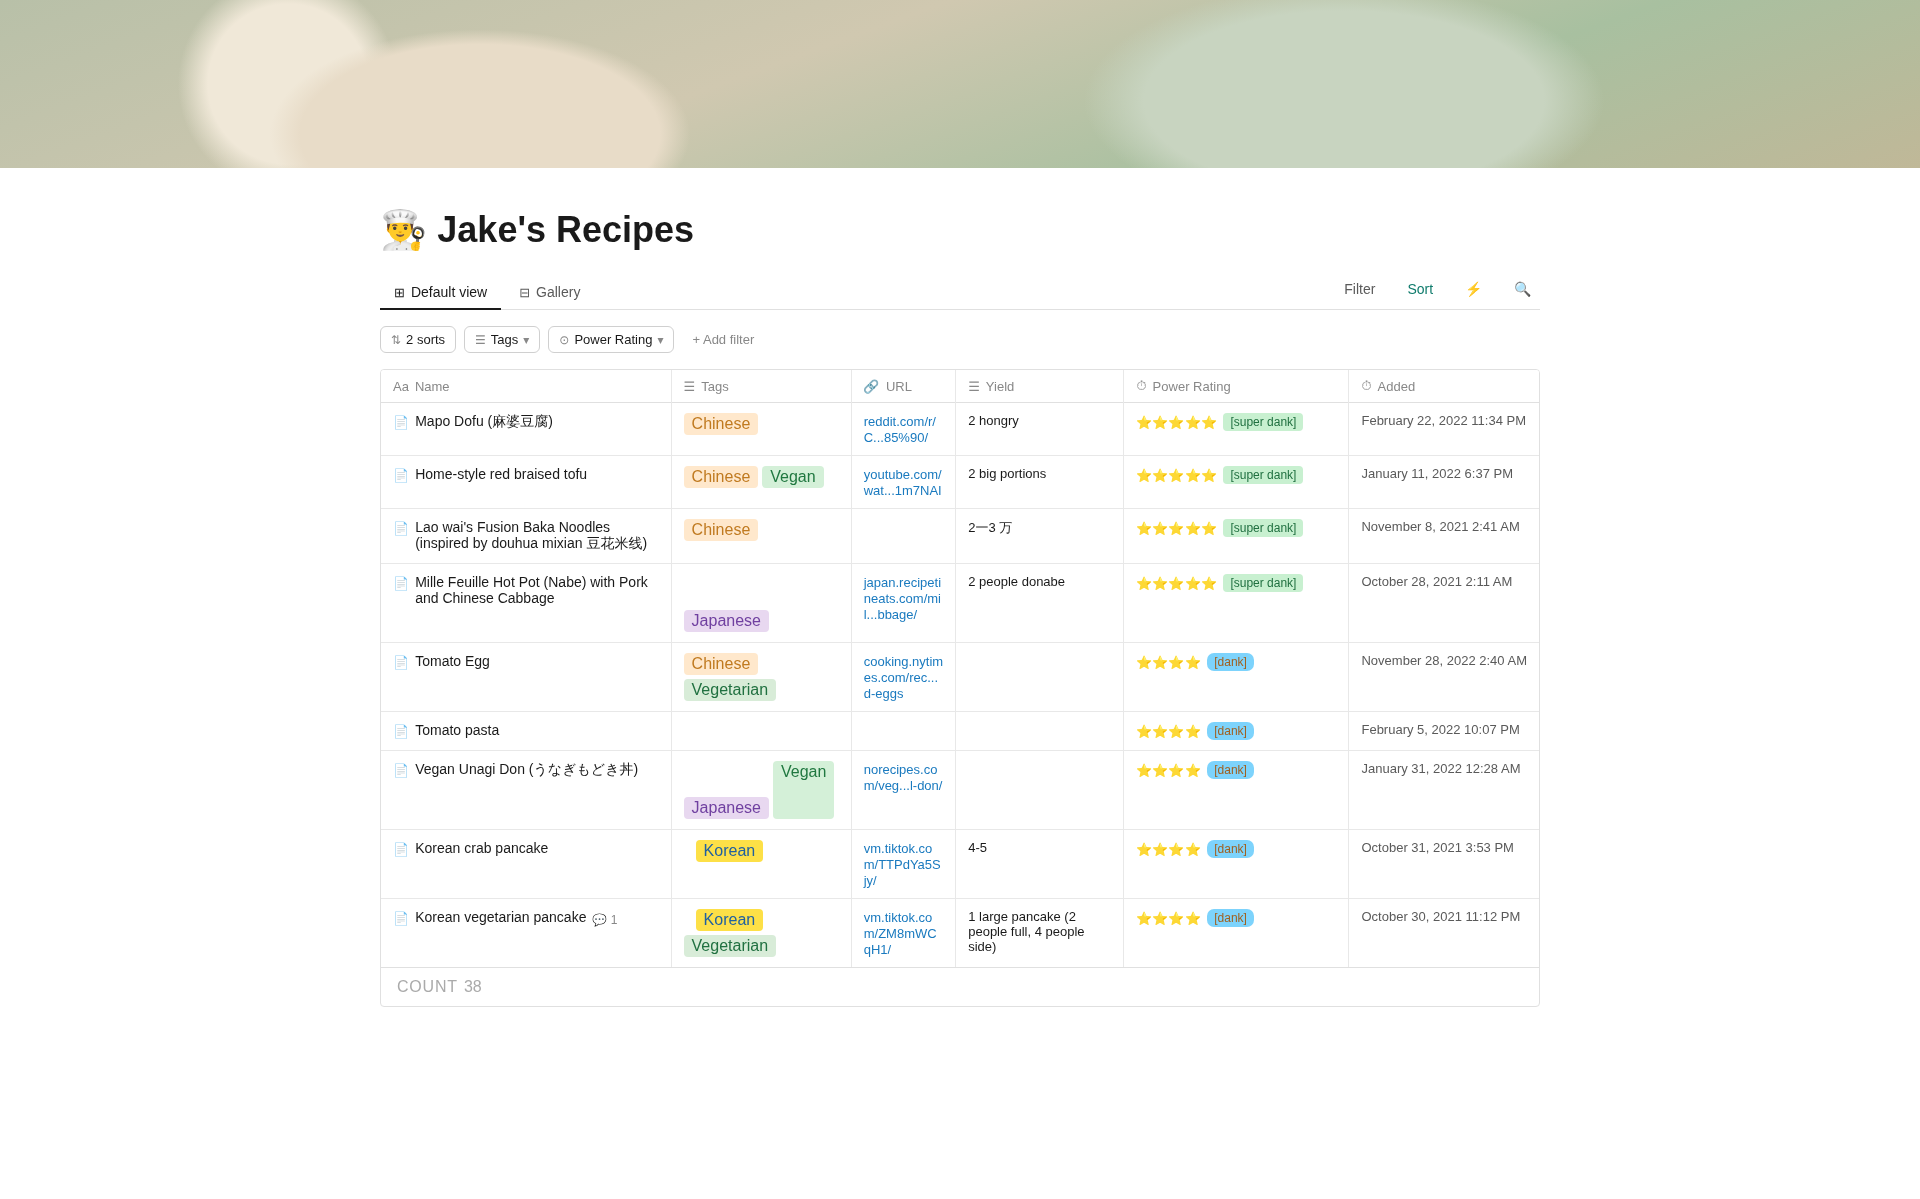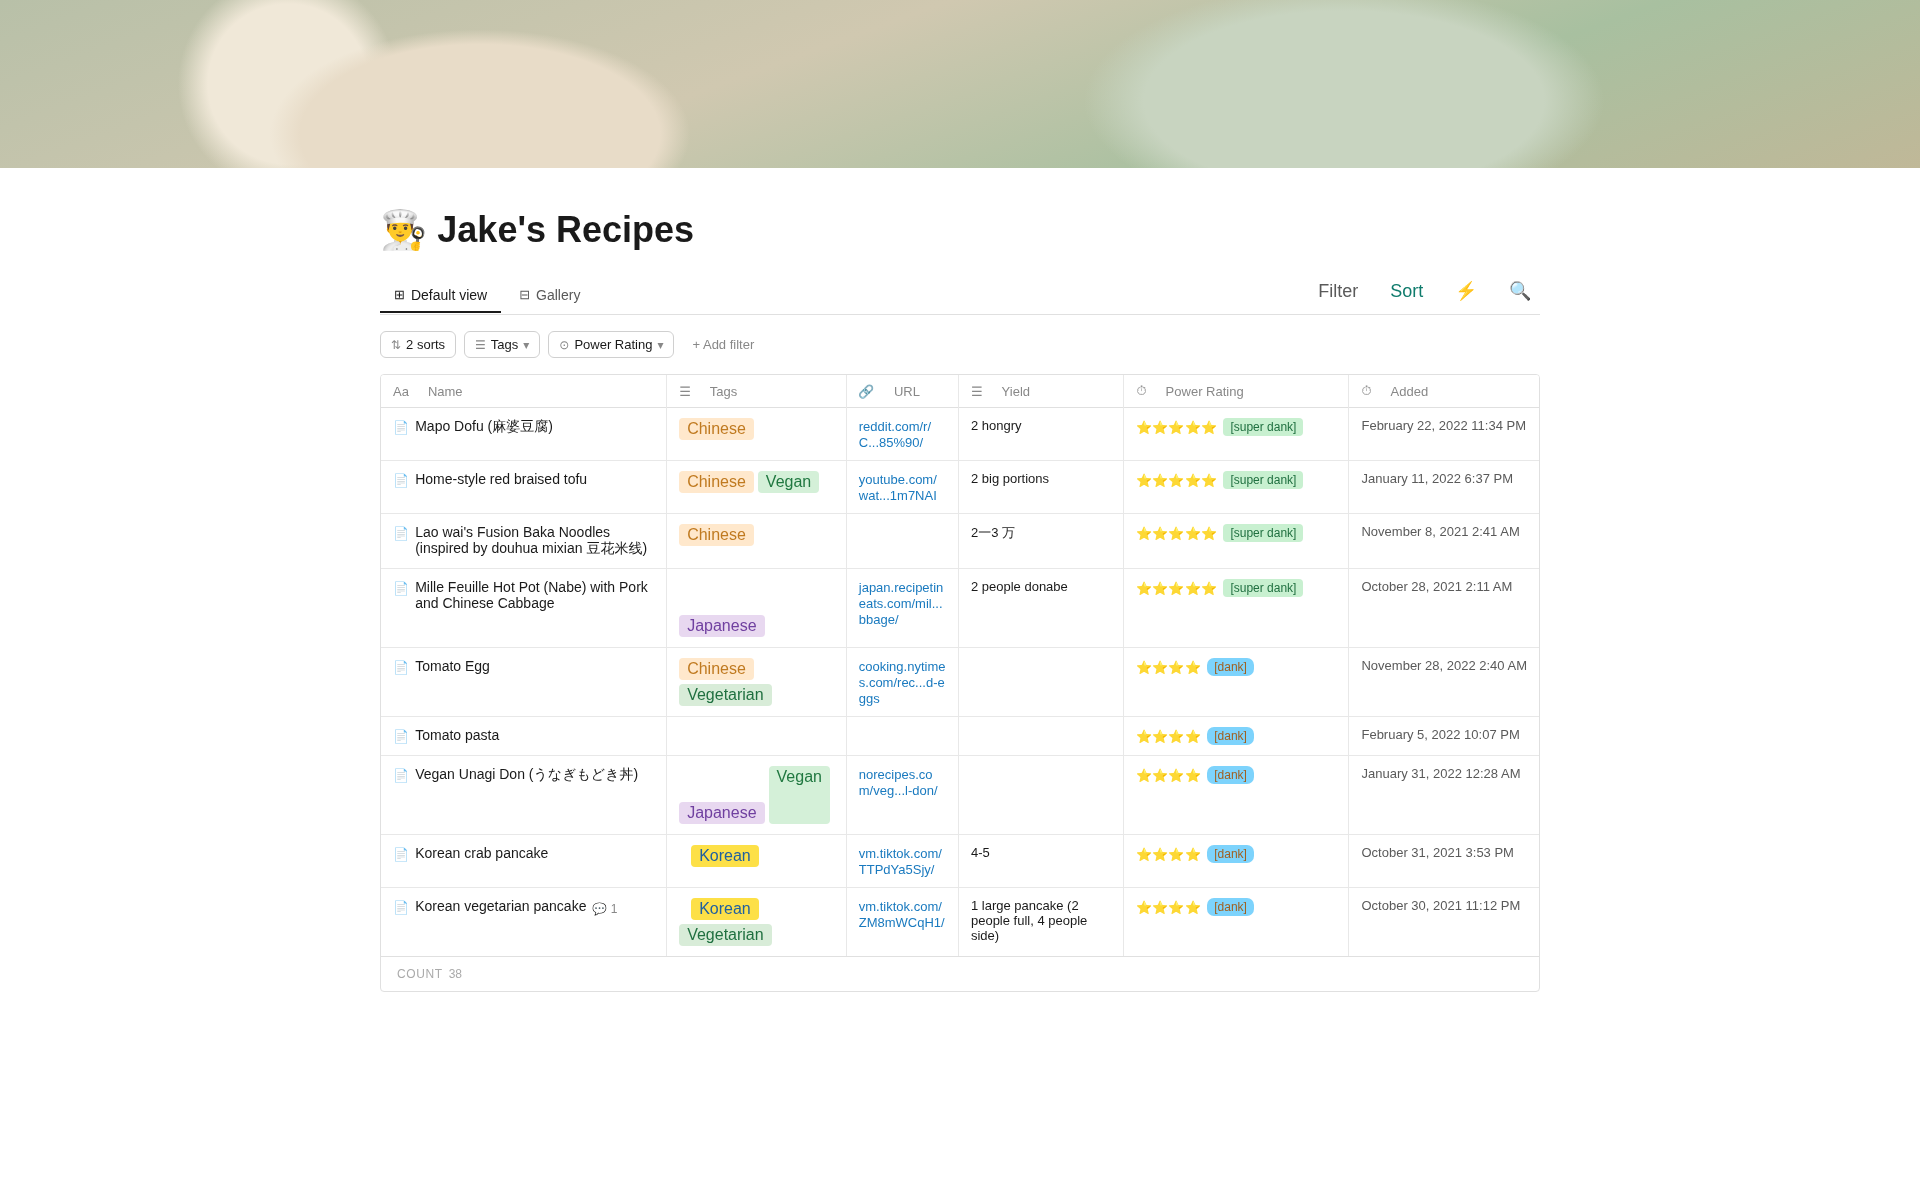--- a/index.html
+++ b/index.html
@@ -81,21 +81,21 @@
     .view-tab-icon {
       font-size: 13px;
     }
     .view-actions {
       display: flex;
       align-items: center;
       gap: 16px;
       padding-bottom: 8px;
     }
     .view-action-btn {
-      font-size: 18px;
+      font-size: 14px;
       color: #5a5a5a;
       cursor: pointer;
       padding: 4px 8px;
       border-radius: 4px;
     }
     .view-action-btn.sort-active { color: #0f7b6c; font-weight: 500; }
 
     .filter-row {
       display: flex;
       align-items: center;
@@ -147,21 +147,21 @@
       font-weight: 500;
       font-size: 13px;
       color: #888;
       white-space: nowrap;
       border-right: 1px solid #e8e8e8;
     }
     th:last-child { border-right: none; }
     th .th-inner {
       display: flex;
       align-items: center;
-      gap: 19px;
+      gap: 6px;
     }
     tbody tr {
       border-bottom: 1px solid #e8e8e8;
       cursor: pointer;
     }
     tbody tr:last-child { border-bottom: none; }
     td {
       padding: 10px 12px;
       font-size: 14px;
       border-right: 1px solid #e8e8e8;
@@ -227,21 +227,21 @@
 
     .cell-added {
       color: #5a5a5a;
       font-size: 13px;
       white-space: nowrap;
       min-width: 180px;
     }
 
     .table-footer {
       padding: 10px 16px;
-      font-size: 12px;
+      font-size: 16px;
       color: #aaa;
       border-top: 1px solid #e0e0e0;
       display: flex;
       align-items: center;
       gap: 6px;
     }
     .footer-count-label { text-transform: uppercase; letter-spacing: 0.05em; }
   </style>
 </head>
 <body>

